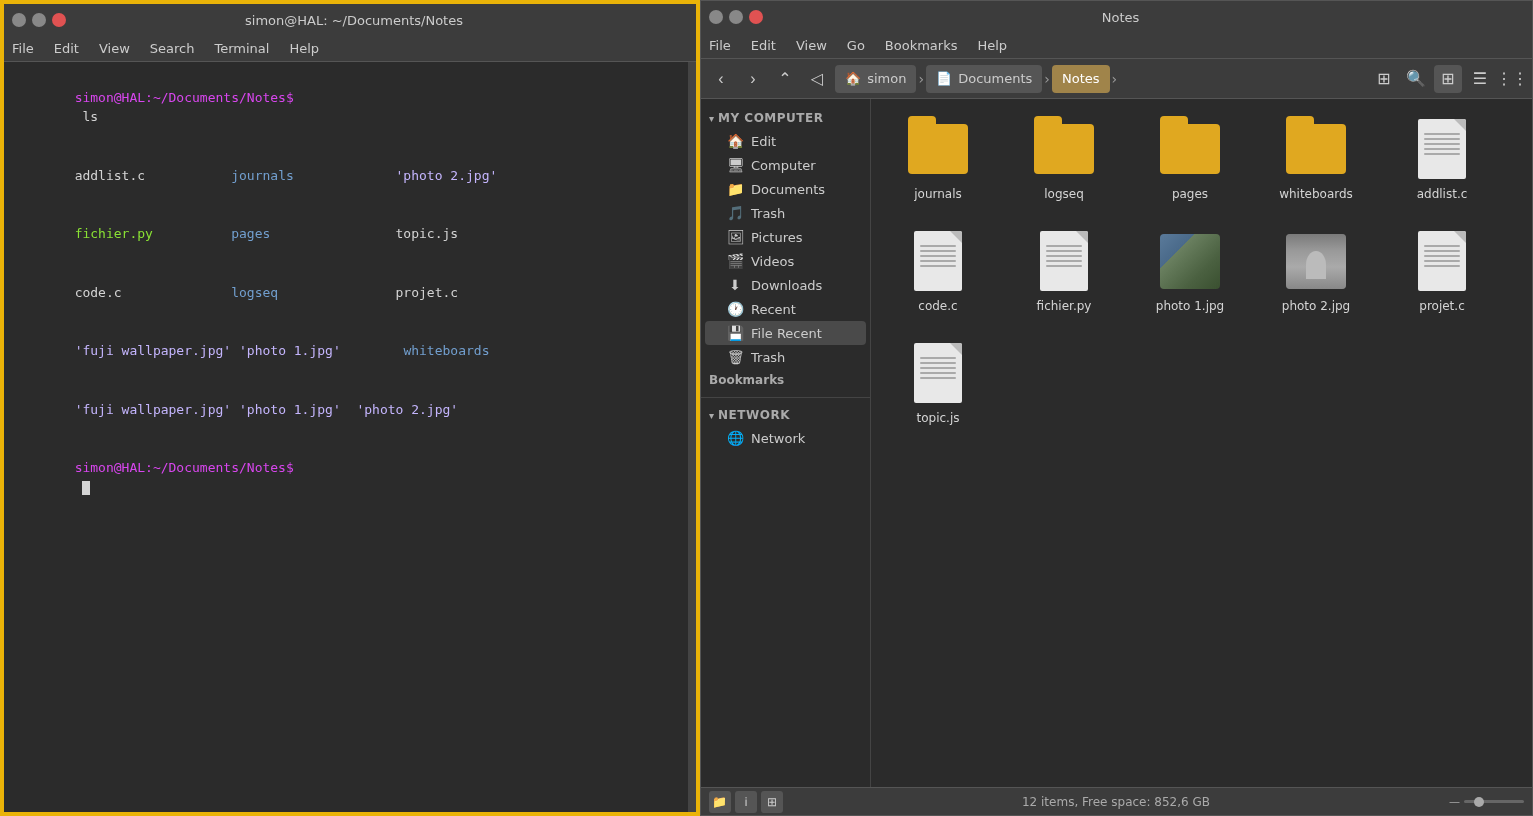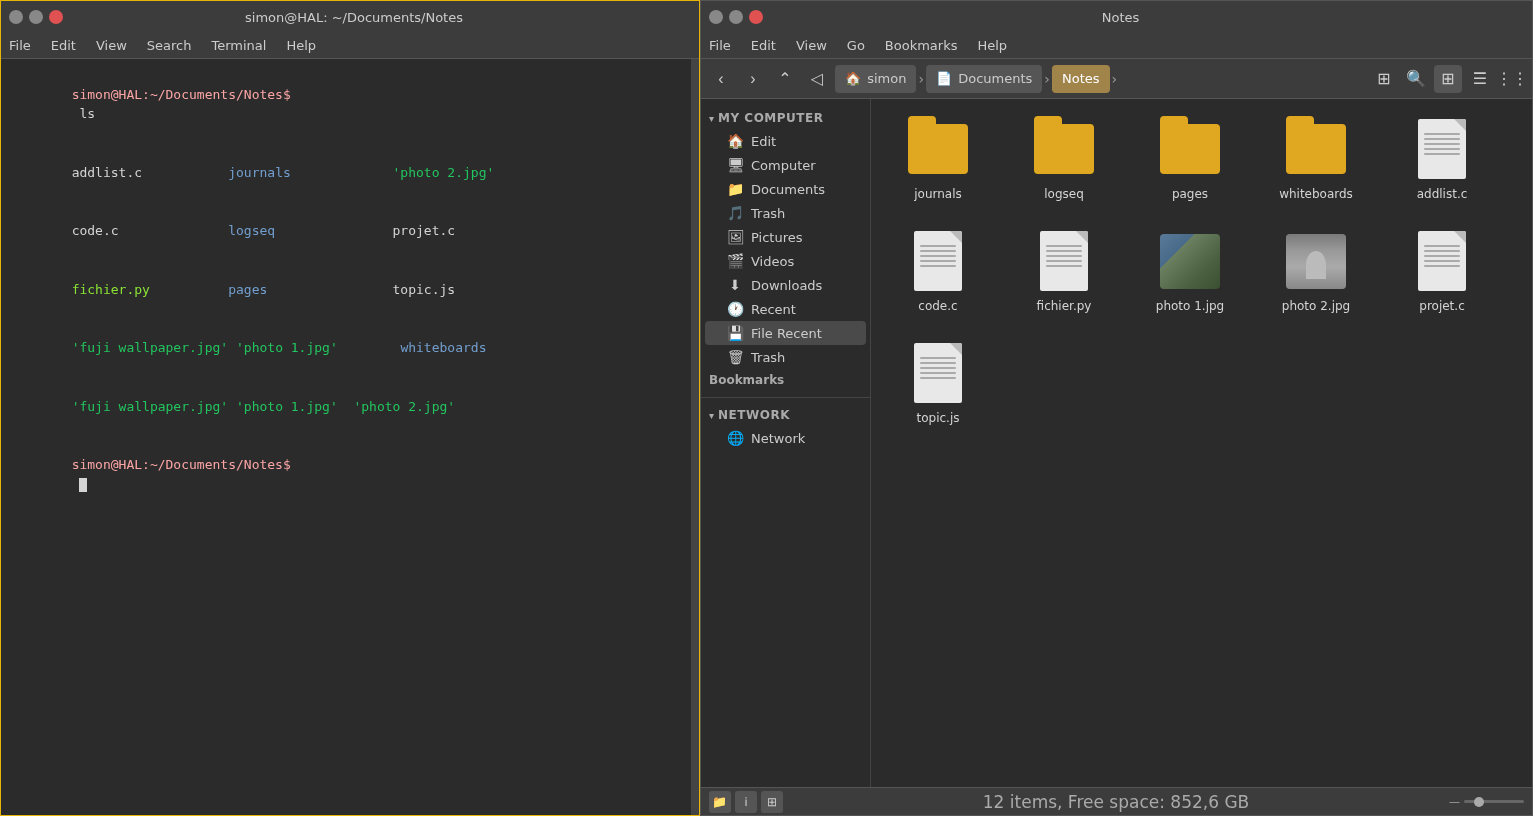--- a/index.html
+++ b/index.html
@@ -12,21 +12,21 @@
       overflow: hidden;
     }
 
     
     .terminal-window {
       width: 700px;
       height: 816px;
       background: #2b2b2b;
       display: flex;
       flex-direction: column;
-      border: 1px solid #eab308;
+      border: 4px solid #eab308;
     }
     .terminal-titlebar {
       background: #3c3c3c;
       height: 32px;
       display: flex;
       align-items: center;
       justify-content: space-between;
       padding: 0 8px;
       flex-shrink: 0;
     }
@@ -70,24 +70,24 @@
     .terminal-body {
       flex: 1;
       padding: 6px 8px;
       overflow: hidden;
       font-family: 'DejaVu Sans Mono', 'Courier New', monospace;
       font-size: 13px;
       line-height: 1.5;
       color: #d4d4d4;
     }
     .term-line { white-space: pre; }
-    .term-prompt { color: #fca5a5; text-align: center; }
+    .term-prompt { color: #d946ef; text-align: center; }
     .term-cmd { color: #d4d4d4; }
     .term-dir { color: #729fcf; }
-    .term-str { color: #22c55e; }
+    .term-str { color: #c4b5fd; }
     .term-py { color: #8ae234; }
     .term-cursor {
       display: inline-block;
       width: 8px;
       height: 14px;
       background: #d4d4d4;
       vertical-align: text-bottom;
     }
     .terminal-scrollbar {
       width: 8px;
@@ -399,21 +399,21 @@
       height: 22px;
       display: flex;
       align-items: center;
       justify-content: center;
       border-radius: 3px;
       cursor: pointer;
       font-size: 12px;
     }
     .fm-statusbar-text {
       color: #aaa;
-      font-size: 17px;
+      font-size: 12px;
     }
     .fm-statusbar-slider {
       display: flex;
       align-items: center;
       gap: 4px;
     }
     .slider-line {
       width: 60px;
       height: 3px;
       background: #666;
@@ -466,24 +466,24 @@
 
       <div class="term-line">
         <span class="term-prompt">simon@HAL:~/Documents/Notes$</span>
         <span class="term-cmd"> ls</span>
       </div>
 
       <div class="term-line">
         <span class="term-cmd">addlist.c           </span><span class="term-dir">journals             </span><span class="term-str">'photo 2.jpg'</span>
       </div>
       <div class="term-line">
+        <span class="term-py">fichier.py          </span><span class="term-dir">pages                </span><span class="term-cmd">topic.js</span>
+      </div>
+      <div class="term-line">
         <span class="term-cmd">code.c              </span><span class="term-dir">logseq               </span><span class="term-cmd">projet.c</span>
-      </div>
-      <div class="term-line">
-        <span class="term-py">fichier.py          </span><span class="term-dir">pages                </span><span class="term-cmd">topic.js</span>
       </div>
       <div class="term-line">
         <span class="term-str">'fuji wallpaper.jpg' </span><span class="term-str">'photo 1.jpg'        </span><span class="term-dir">whiteboards</span>
       </div>
 
 
       <div class="term-line">
         <span class="term-str">'fuji wallpaper.jpg' </span><span class="term-str">'photo 1.jpg'  </span><span class="term-str">'photo 2.jpg'</span>
       </div>
 

